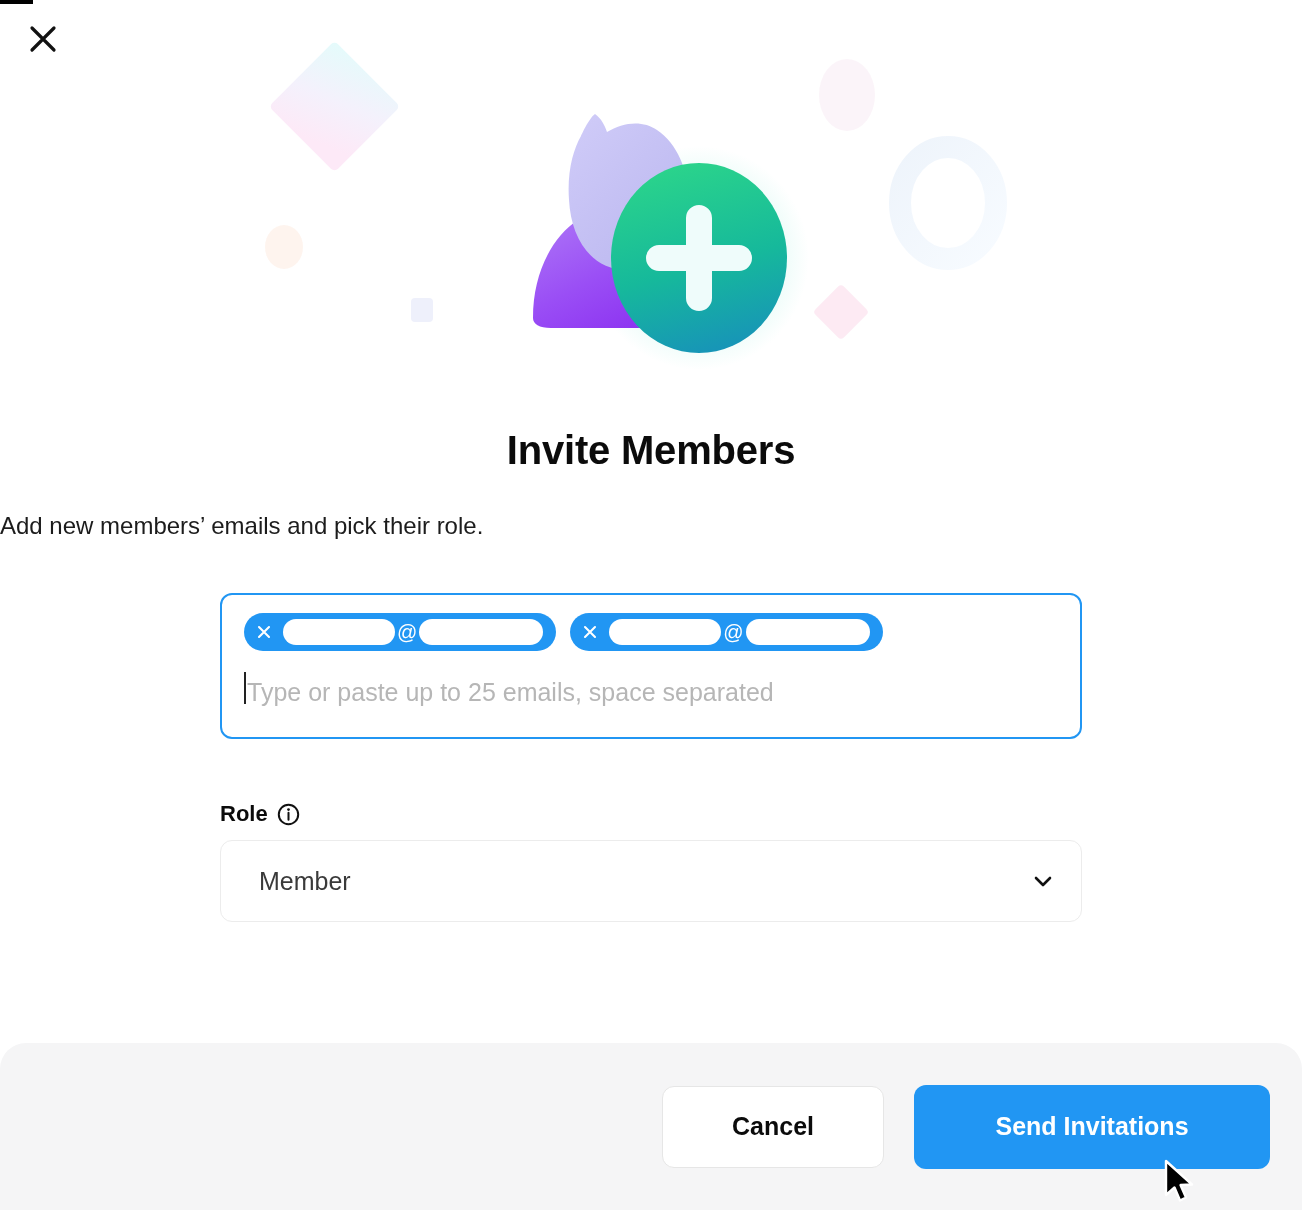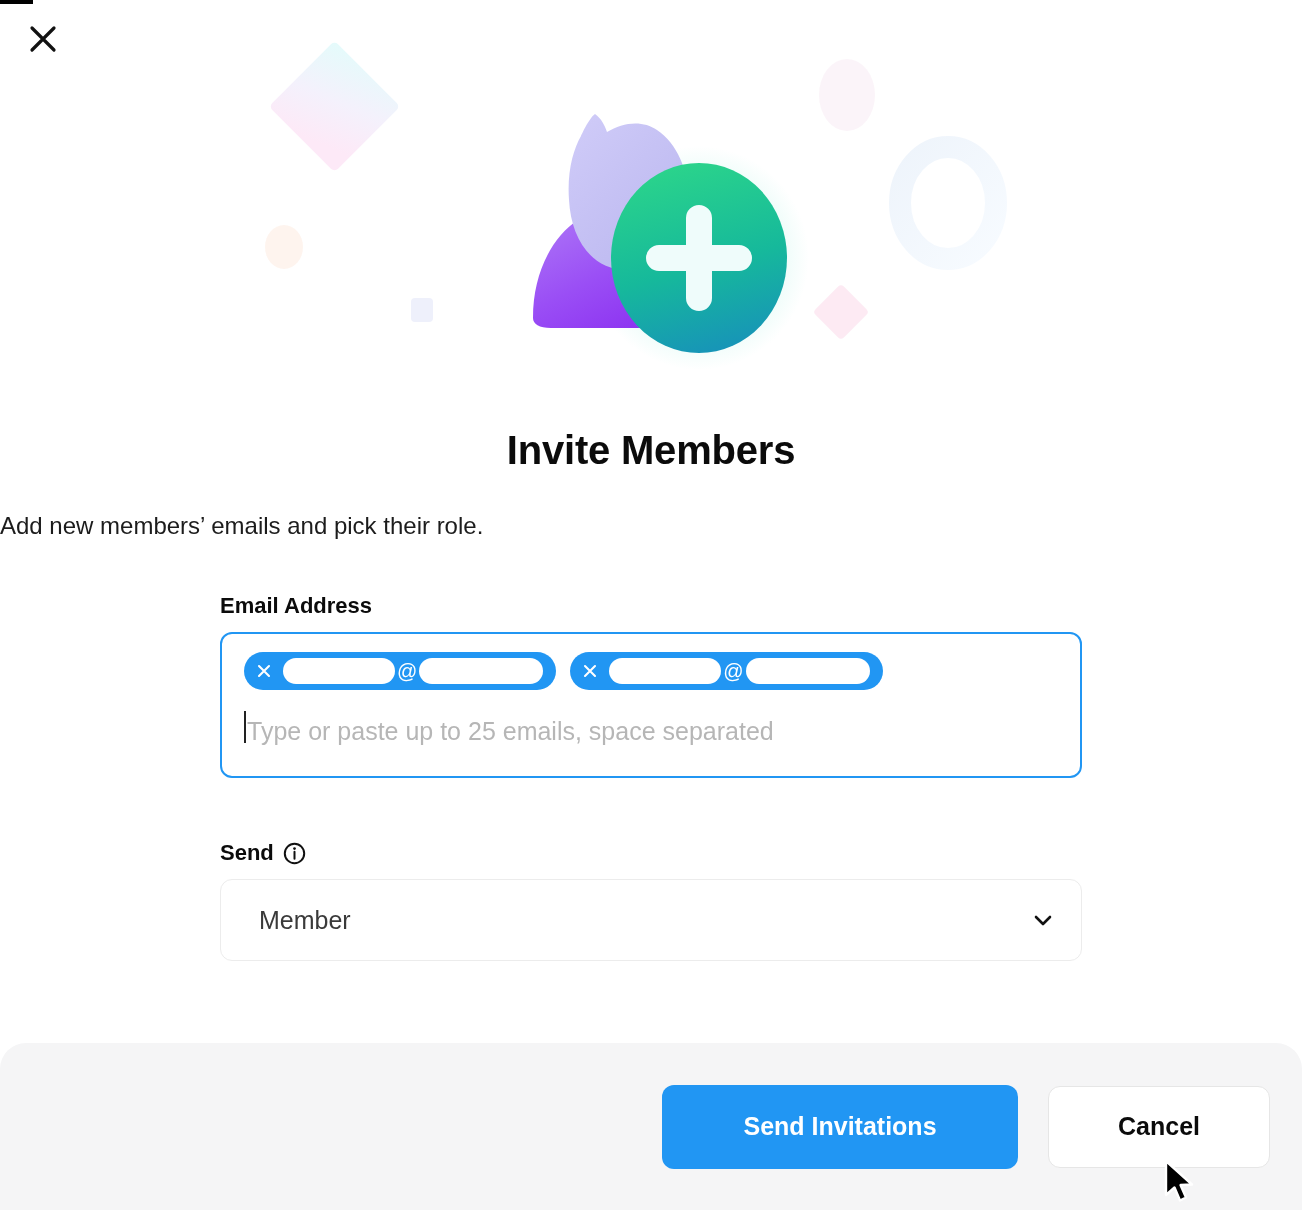--- a/index.html
+++ b/index.html
@@ -291,23 +291,20 @@
       <path d="M448 178 L448 258 M408 218 L488 218" stroke="#effcfb" stroke-width="26" stroke-linecap="round"></path>
     </svg>
   </div>
 
   <div class="content">
 
     <h1 class="title">Invite Members</h1>
     <p class="subtitle">Add new members’ emails and pick their role.</p>
 
     <div class="field-block email">
-      <div class="field-label">
-        <span>Email Address</span>
-      </div>
 
       <div class="tag-input">
         <div class="chips">
 
           <span class="chip">
             <span class="chip-remove">
               <svg width="16" height="16" viewBox="0 0 16 16">
                 <path d="M3 3 L13 13 M13 3 L3 13" stroke="#ffffff" stroke-width="2.1" stroke-linecap="round"></path>
               </svg>
             </span>
@@ -335,21 +332,21 @@
 
         <div class="tag-caret-row">
           <span class="caret"></span>
           <span class="tag-placeholder">Type or paste up to 25 emails, space separated</span>
         </div>
       </div>
     </div>
 
     <div class="field-block role">
       <div class="field-label">
-        <span>Send</span>
+        <span>Role</span>
         <span class="info-icon">
           <svg width="23" height="23" viewBox="0 0 23 23">
             <circle cx="11.5" cy="11.5" r="9.7" fill="none" stroke="#111" stroke-width="2"></circle>
             <circle cx="11.5" cy="6.6" r="1.35" fill="#111"></circle>
             <path d="M11.5 9.8 L11.5 16.8" stroke="#111" stroke-width="2" stroke-linecap="round"></path>
           </svg>
         </span>
       </div>
 
       <div class="select-wrap">
@@ -358,22 +355,22 @@
           <svg width="24" height="24" viewBox="0 0 24 24">
             <path d="M5 9 L12 16 L19 9" fill="none" stroke="#111" stroke-width="2.6" stroke-linecap="round" stroke-linejoin="round"></path>
           </svg>
         </span>
       </div>
     </div>
 
   </div>
 
   <div class="footer">
+    <button class="btn btn-cancel">Cancel</button>
     <button class="btn btn-primary">Send Invitations</button>
-    <button class="btn btn-cancel">Cancel</button>
   </div>
 
   <div class="mouse-cursor">
     <svg width="34" height="48" viewBox="0 0 34 48">
       <path d="M3 2 L3 36 L11.5 28.5 L17 41.5 L23 38.5 L17.5 26 L29 25.5 Z" fill="#000000" stroke="#ffffff" stroke-width="2.4" stroke-linejoin="round"></path>
     </svg>
   </div>
 
 </div>
 

